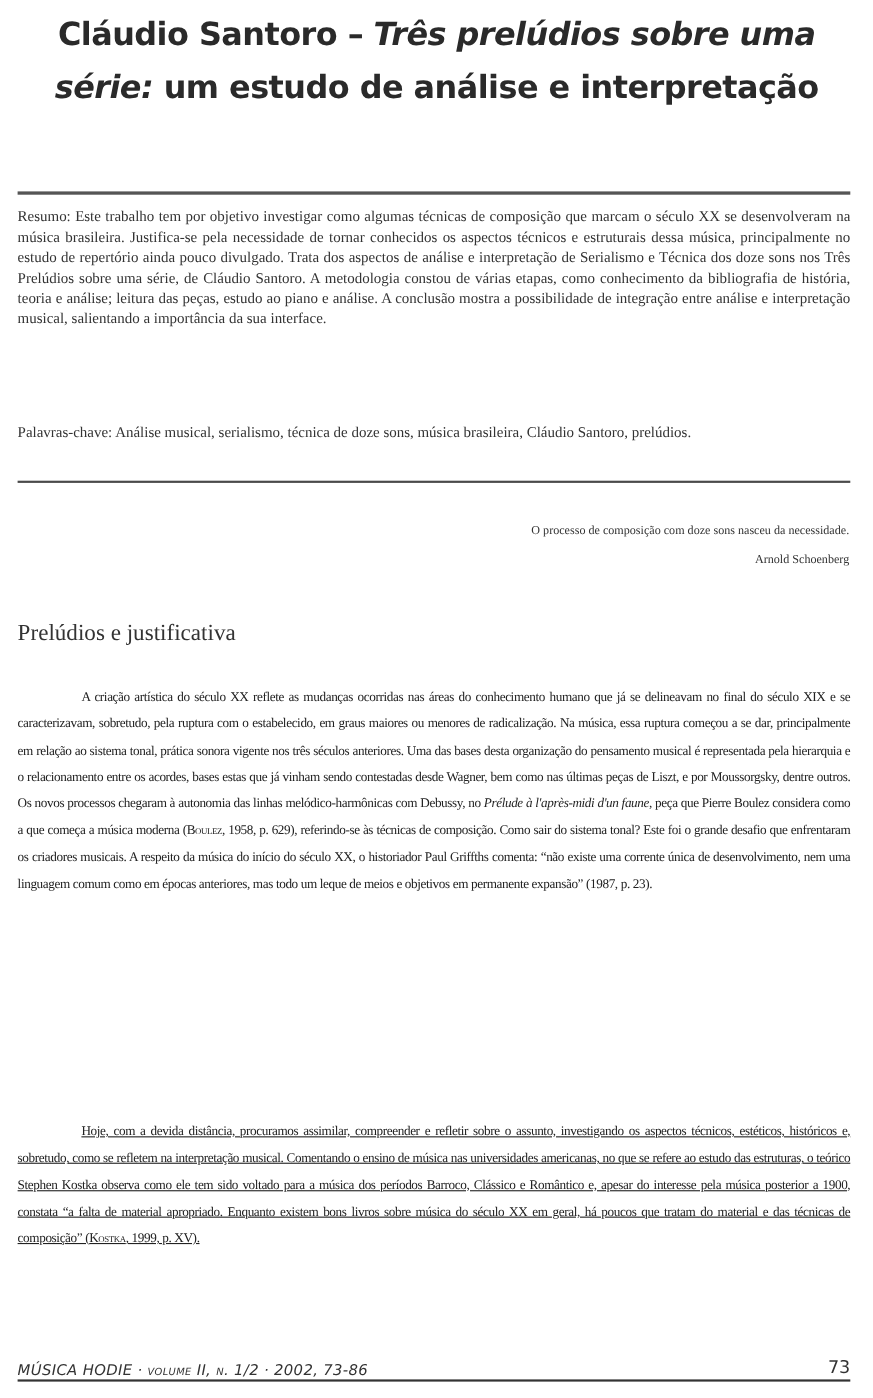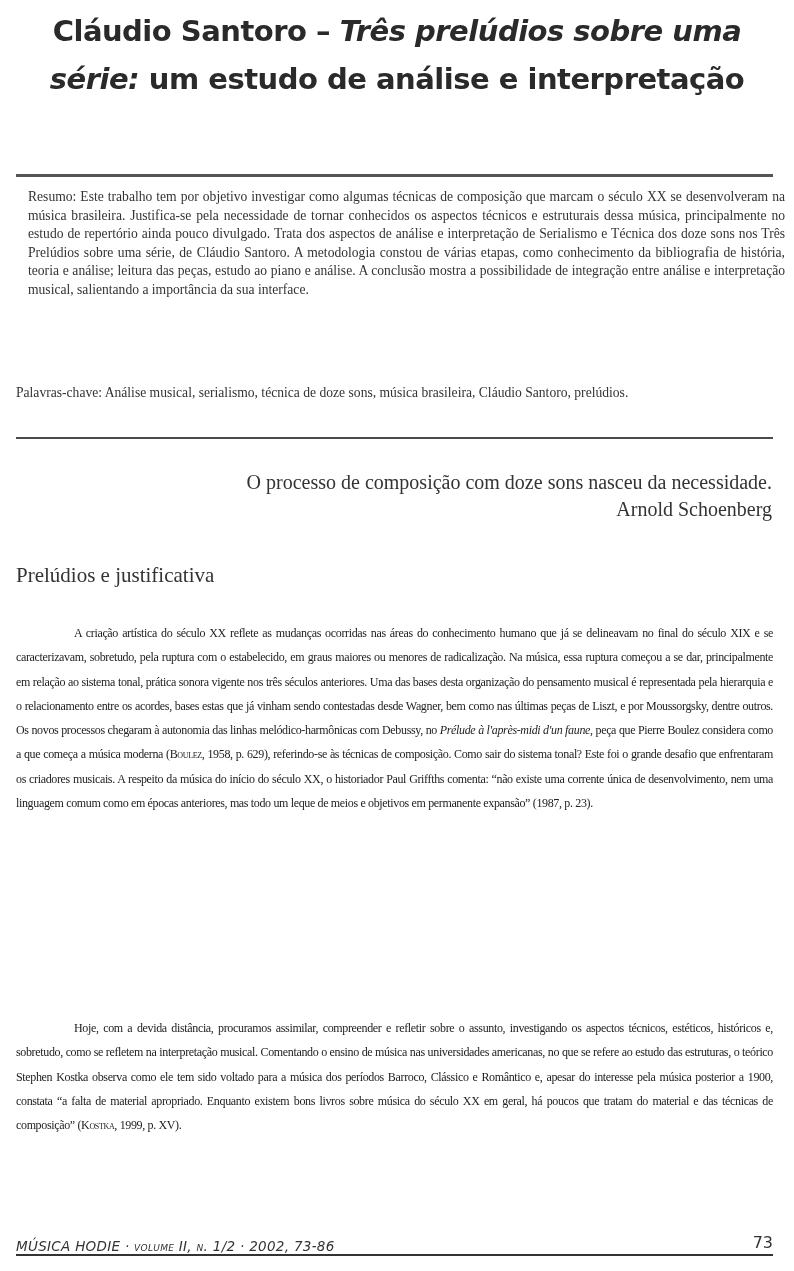--- a/index.html
+++ b/index.html
@@ -23,40 +23,40 @@
   .rule { position: absolute; left: 16px; width: 757px; background: #555; }
   .rule.top { top: 174px; height: 3px; }
   .rule.mid { top: 437px; height: 2px; background: #4a4a4a; }
   .rule.foot { top: 1254px; height: 2px; background: #333; }
 
   .abstract, .keywords {
     position: absolute; left: 16px; width: 757px;
     font-family: "Liberation Serif", serif; font-size: 13.6px; line-height: 18.6px;
     color: #333; text-align: justify;
   }
-  .abstract { top: 188px; margin-left: 12px; }
+  .abstract { top: 188px; }
   .keywords { top: 356px; margin-top: 28px; }
 
   .epigraph {
     position: absolute; right: 22px; top: 469px; text-align: right;
-    font-family: "Liberation Serif", serif; font-size: 20px; line-height: 27px; color: #333;
+    font-family: "Liberation Serif", serif; font-size: 11px; line-height: 27px; color: #333;
   }
 
   .section-heading {
     position: absolute; left: 16px; top: 563px;
     font-family: "Liberation Serif", serif; font-size: 21px; color: #333;
   }
 
   .body-text {
     position: absolute; left: 16px; width: 757px;
     font-family: "Liberation Serif", serif; font-size: 12px; line-height: 24.3px;
     color: #222; text-align: justify; letter-spacing: -0.35px;
   }
   .body-text.p1 { top: 621px; }
-  .body-text.p2 { top: 1016px; }
+  .body-text.p2 { top: 1016px; text-decoration: underline; }
   .body-text p { margin: 0; text-indent: 58px; }
   .sc { font-variant: small-caps; }
   .em { font-style: italic; }
 
   .footer {
     position: absolute; left: 16px; width: 757px; top: 1234px;
     font-family: "DejaVu Sans", sans-serif; font-size: 13.5px; color: #333;
   }
   .footer .journal { position: absolute; left: 0; top: 4px; letter-spacing: 0.3px; font-style: italic; }
   .footer .journal .smallcaps { font-variant: small-caps; font-size: 13.5px; }

